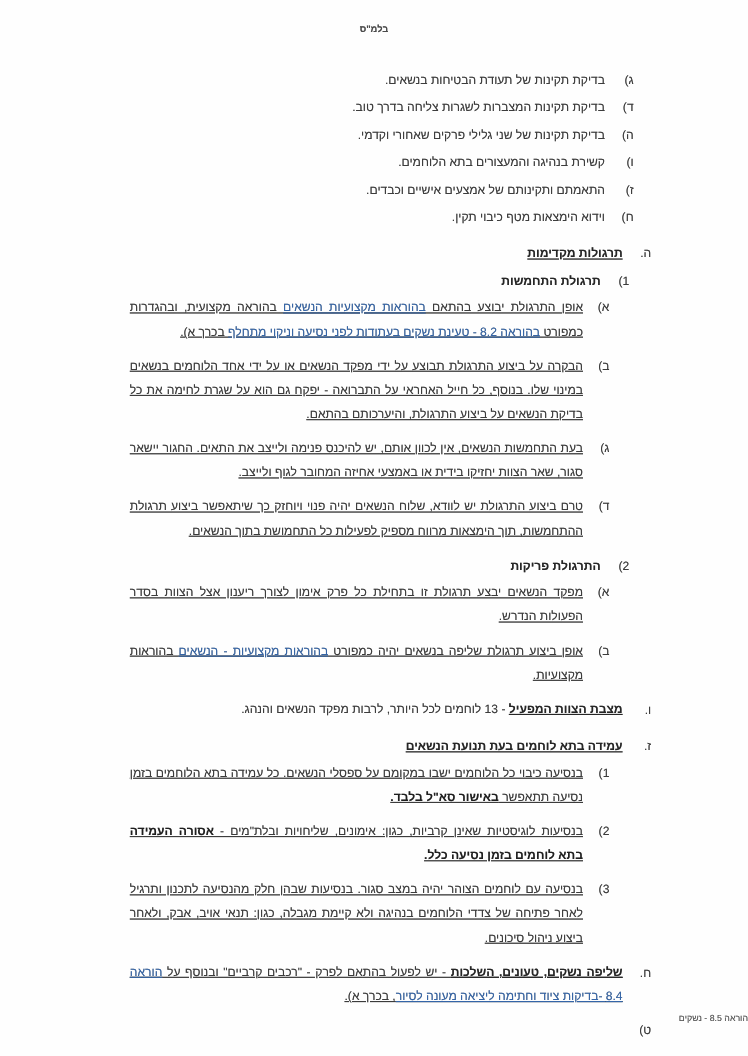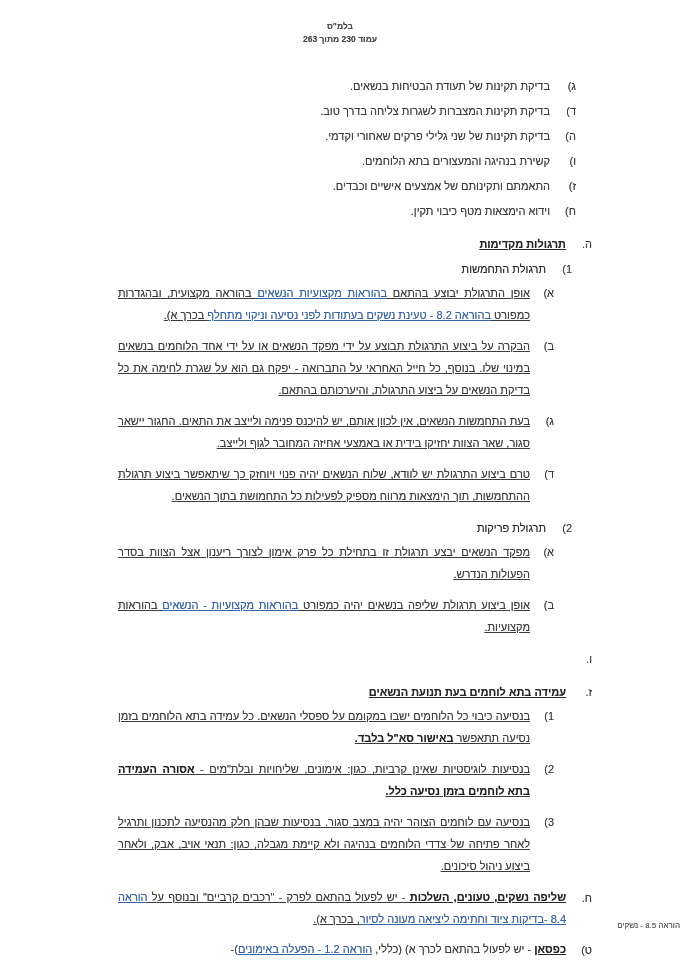--- a/index.html
+++ b/index.html
@@ -28,38 +28,37 @@
   .mk{flex:none;width:26px;line-height:25px;}
   .mk2{flex:none;width:24px;line-height:22px;}
   .txt{flex:1;line-height:25px;text-align:right;}
   .body-txt{flex:1;line-height:22px;}
   .just{text-align:justify;text-decoration:underline;}
   .checklist .row{margin-right:16px;}
   .num-row{margin-right:20px;}
   .let-row{margin-right:38px;margin-bottom:9px;}
   .sec-gap{margin-top:8px;}
   .heading-title{font-weight:bold;color:#262626;text-decoration:underline;}
-  .bold-title{font-weight:normal;color:#262626;}
+  .bold-title{font-weight:bold;color:#262626;}
   .b{font-weight:bold;color:#1f1f1f;}
   .link{color:#3465a8;text-decoration:underline;cursor:pointer;}
   .doc-footer{
     position:absolute;
     bottom:30px;left:0;right:0;
     font-size:8px;
     color:#5a5a5a;
   }
 </style>
 </head>
 <body>
 
 <div class="page">
 
   <div class="doc-header">
     <div>בלמ"ס</div>
-    <div>עמוד 230 מתוך 263</div>
   </div>
 
   <div class="content">
 
     <div class="checklist">
       <div class="row">
         <span class="mk">ג)</span>
         <span class="txt">בדיקת תקינות של תעודת הבטיחות בנשאים.</span>
       </div>
       <div class="row">
@@ -109,35 +108,36 @@
       <span class="body-txt just">בעת התחמשות הנשאים, אין לכוון אותם, יש להיכנס פנימה ולייצב את התאים. החגור יישאר סגור, שאר הצוות יחזיקו בידית או באמצעי אחיזה המחובר לגוף ולייצב.</span>
     </div>
 
     <div class="row let-row">
       <span class="mk2">ד)</span>
       <span class="body-txt just">טרם ביצוע התרגולת יש לוודא, שלוח הנשאים יהיה פנוי ויוחזק כך שיתאפשר ביצוע תרגולת ההתחמשות, תוך הימצאות מרווח מספיק לפעילות כל התחמושת בתוך הנשאים.</span>
     </div>
 
     <div class="row num-row">
       <span class="mk">2)</span>
-      <span class="txt bold-title">תרגולת פריקות</span>
+      <span class="txt bold-title">התרגולת פריקות</span>
     </div>
 
     <div class="row let-row">
       <span class="mk2">א)</span>
       <span class="body-txt just">מפקד הנשאים יבצע תרגולת זו בתחילת כל פרק אימון לצורך ריענון אצל הצוות בסדר הפעולות הנדרש.</span>
     </div>
 
     <div class="row let-row">
       <span class="mk2">ב)</span>
       <span class="body-txt just"><span>אופן ביצוע תרגולת שליפה בנשאים יהיה כמפורט </span><a class="link">בהוראות מקצועיות - הנשאים</a><span> בהוראות מקצועיות.</span></span>
     </div>
 
     <div class="row">
       <span class="mk">ו.</span>
+      <span class="body-txt"><span class="heading-title">מצבת הצוות המפעיל</span><span> - 13 לוחמים לכל היותר, לרבות מפקד הנשאים והנהג.</span></span>
     </div>
 
     <div class="row sec-gap">
       <span class="mk">ז.</span>
       <span class="txt heading-title">עמידה בתא לוחמים בעת תנועת הנשאים</span>
     </div>
 
     <div class="row num-row let-row">
       <span class="mk2">1)</span>
       <span class="body-txt just"><span>בנסיעה כיבוי כל הלוחמים ישבו במקומם על ספסלי הנשאים. כל עמידה בתא הלוחמים בזמן נסיעה תתאפשר </span><span class="b">באישור סא"ל בלבד.</span></span>
@@ -153,20 +153,19 @@
       <span class="body-txt just">בנסיעה עם לוחמים הצוהר יהיה במצב סגור. בנסיעות שבהן חלק מהנסיעה לתכנון ותרגיל לאחר פתיחה של צדדי הלוחמים בנהיגה ולא קיימת מגבלה, כגון: תנאי אויב, אבק, ולאחר ביצוע ניהול סיכונים.</span>
     </div>
 
     <div class="row">
       <span class="mk">ח.</span>
       <span class="body-txt just"><span class="heading-title">שליפה נשקים, טעונים, השלכות</span><span> - יש לפעול בהתאם לפרק - "רכבים קרביים" ובנוסף על </span><a class="link">הוראה 8.4 -בדיקות ציוד וחתימה ליציאה מעונה לסיור</a><span>, בכרך א).</span></span>
     </div>
 
     <div class="row sec-gap">
       <span class="mk">ט)</span>
-      <span class="body-txt"><span class="heading-title">כפסאן</span><span> - יש לפעול בהתאם לכרך א) (כללי, </span><a class="link">הוראה 1.2 - הפעלה באימונים</a><span>)-</span></span>
     </div>
 
   </div>
 
   <div class="doc-footer">הוראה 8.5 - נשקים</div>
 
 </div>
 
 </body></html>

